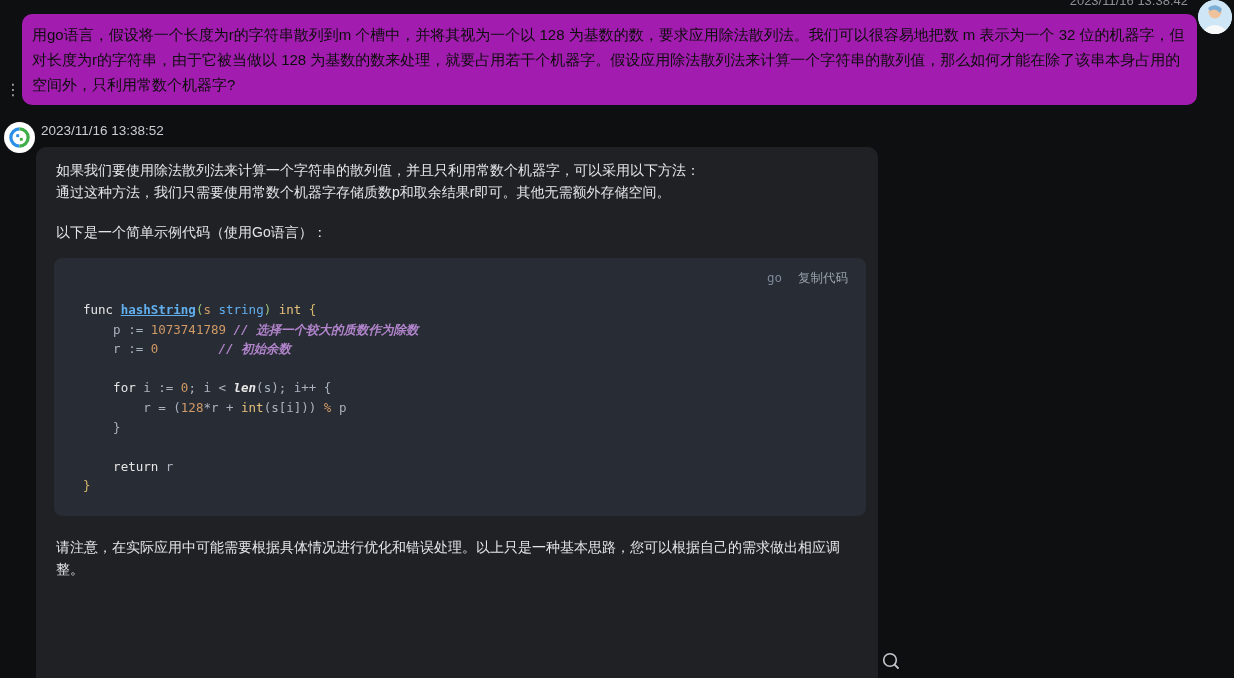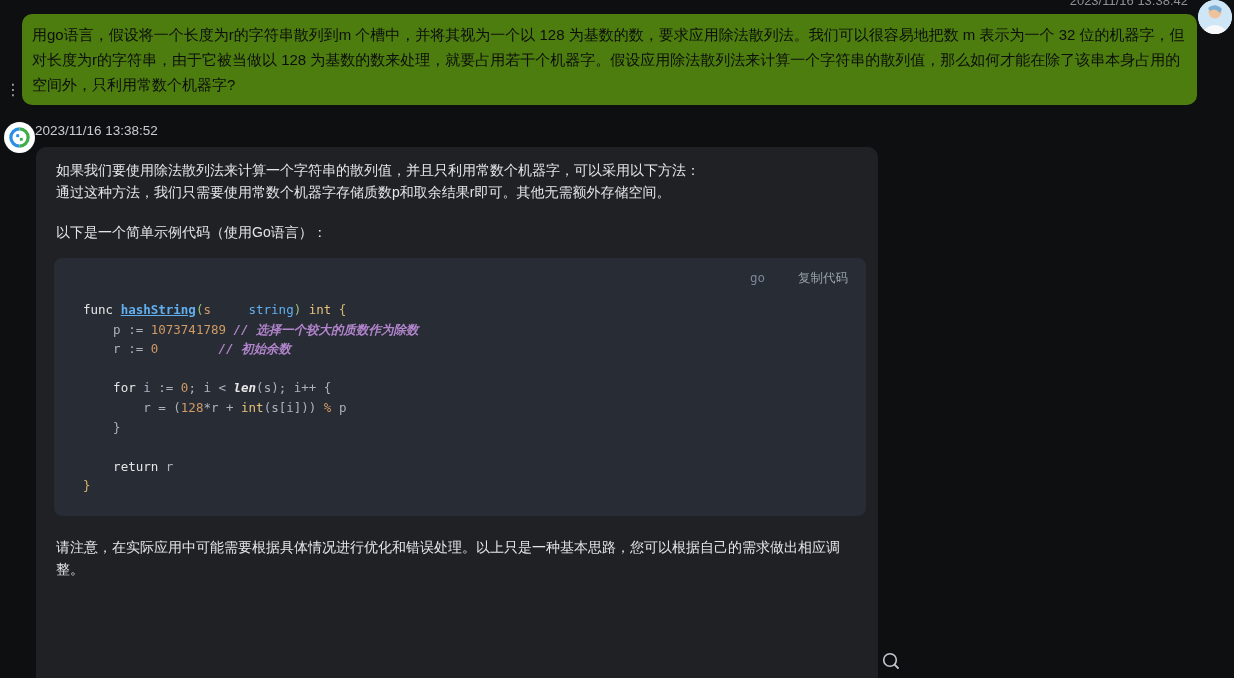--- a/index.html
+++ b/index.html
@@ -12,68 +12,68 @@
   .user-time{
     position:absolute;top:-7px;right:46px;
     font-size:13px;color:#8b9096;white-space:nowrap;
   }
   .user-avatar{
     position:absolute;top:0;right:2px;width:34px;height:34px;border-radius:50%;
     overflow:hidden;background:#d3eaf8;
   }
   .user-bubble{
     position:absolute;left:22px;top:14px;width:1175px;box-sizing:border-box;
-    background:#4d7c0f;border-radius:10px;padding:8px 10px;
+    background:#a21caf;border-radius:10px;padding:8px 10px;
     color:#0c0e0b;font-size:15px;line-height:25px;
   }
   .user-bubble p{margin:0;}
   .kebab{
     position:absolute;left:5px;top:82px;width:14px;
     color:#a8a8a8;font-size:16px;line-height:16px;text-align:center;
     cursor:pointer;user-select:none;
   }
   
   .bot-avatar{
     position:absolute;left:4px;top:122px;width:31px;height:31px;border-radius:50%;
     background:#ffffff;display:flex;align-items:center;justify-content:center;
   }
   .assistant-time{
-    position:absolute;left:35px;top:123px;font-size:13.5px;color:#c9ccd1;
+    position:absolute;left:41px;top:123px;font-size:13.5px;color:#c9ccd1;
   }
   .assistant-bubble{
     position:absolute;left:36px;top:147px;width:842px;box-sizing:border-box;
     background:#1f2125;border-radius:10px;padding:12px 20px 20px 20px;
     color:#e4e5e7;font-size:14px;line-height:22px;min-height:545px;
   }
   .assistant-bubble p{margin:0;}
   .assistant-bubble ol{margin:15px 0;padding-left:30px;}
   .assistant-bubble li{line-height:20px;margin-bottom:6px;}
   .p-code-intro{margin:18px 0 15px 0 !important;}
   .p-note{margin-top:20px !important;}
   
   .code-block{
     margin-left:-2px;width:812px;box-sizing:border-box;
     background:#282c34;border-radius:8px;overflow:hidden;
   }
   .code-header{
-    display:flex;justify-content:flex-end;align-items:center;gap:33px;
+    display:flex;justify-content:flex-end;align-items:center;gap:16px;
     padding:9px 18px 2px 18px;
   }
   .code-lang{font-family:"DejaVu Sans Mono","Liberation Mono",monospace;font-size:12.5px;color:#7d8799;}
   .code-copy{font-size:12.5px;color:#9ba3ae;cursor:pointer;}
   .code-body{
     margin:0;padding:9px 16px 20px 29px;
     font-family:"DejaVu Sans Mono","Liberation Mono",monospace;
     font-size:12.5px;line-height:19.6px;color:#abb2bf;white-space:pre;
   }
   .code-line{min-height:19.6px;}
   .tk-kw{color:#e5e5e5;text-align:right;}
   .tk-fn{color:#61afef;font-weight:bold;text-decoration:underline;}
   .tk-bi{color:#e5e5e5;font-weight:bold;font-style:italic;}
-  .tk-ty{color:#61afef;margin-left:30px;}
+  .tk-ty{color:#61afef;}
   .tk-tg{color:#e5c07b;}
   .tk-pr{color:#d19a66;}
   .tk-pg{color:#98c379;}
   .tk-num{color:#d19a66;}
   .tk-com{color:#b184cc;font-style:italic;font-weight:bold;}
   .tk-pl{color:#abb2bf;}
   .tk-br{color:#d5b56a;}
   
   .magnifier{position:absolute;left:881px;top:651px;width:20px;height:20px;cursor:pointer;}
 </style>

